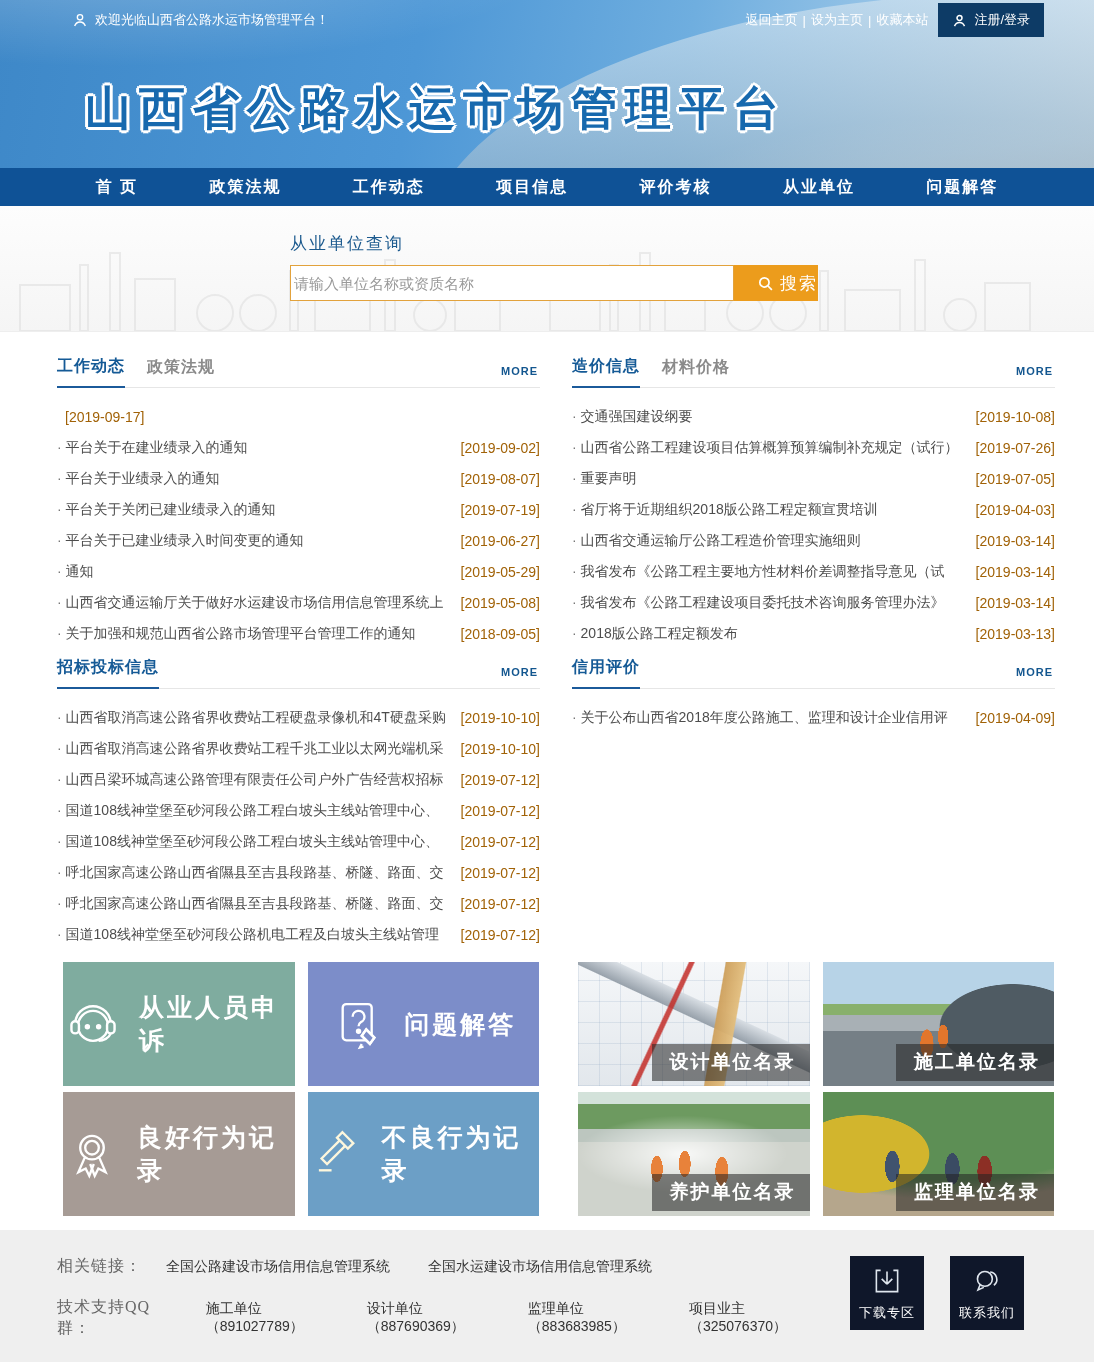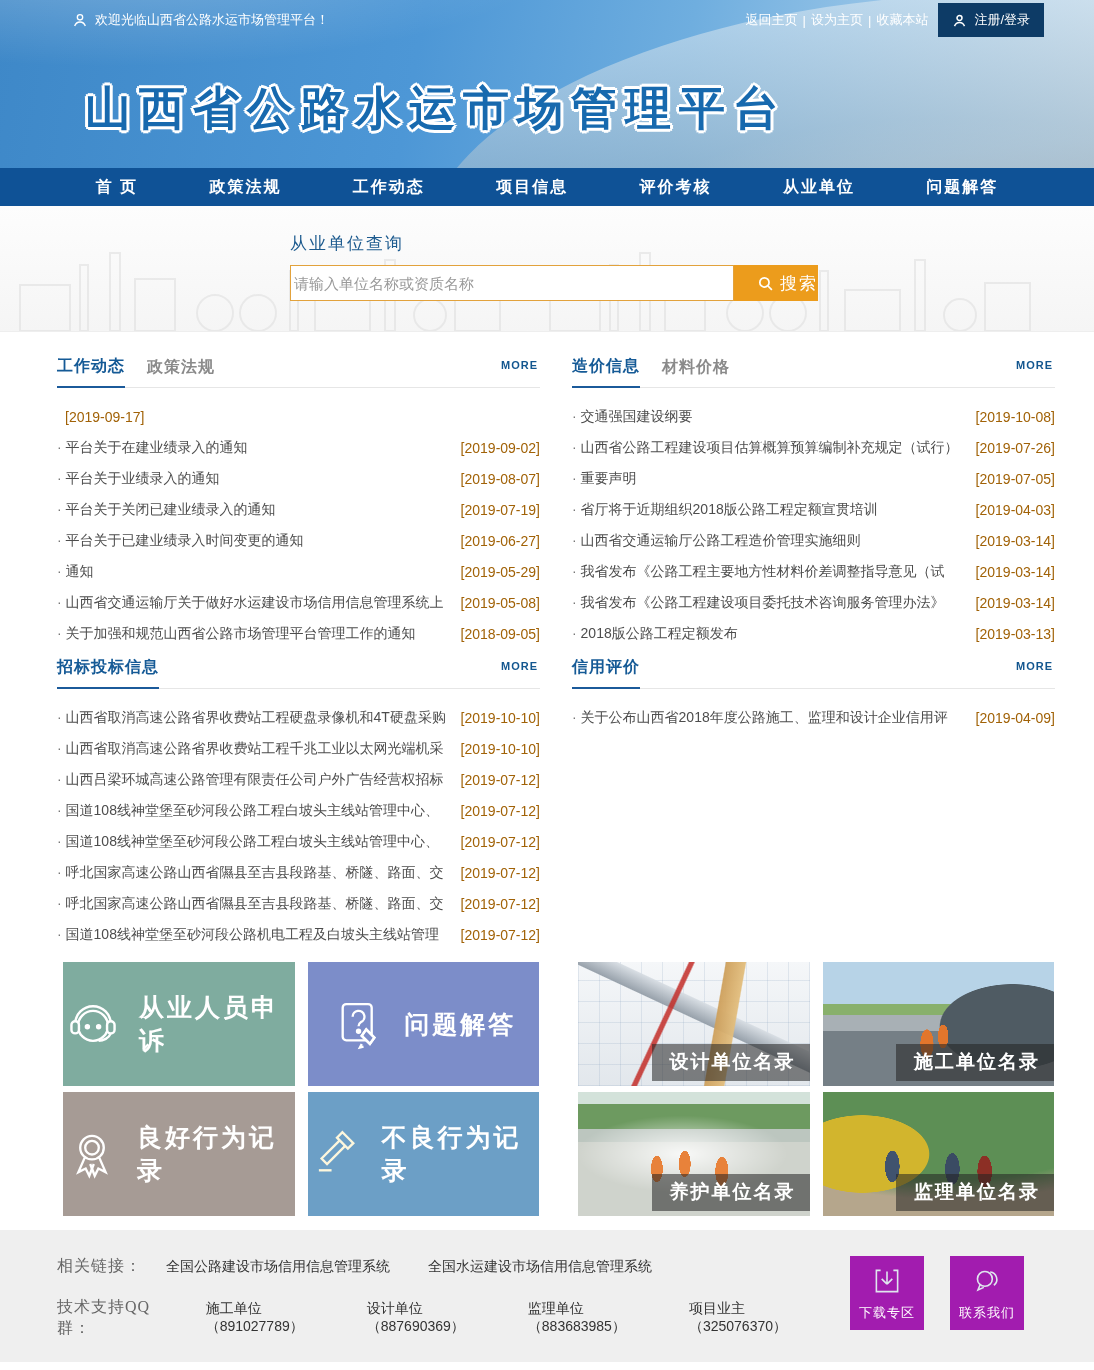--- a/index.html
+++ b/index.html
@@ -76,21 +76,21 @@
   .panel-head {
     display:flex; align-items:flex-end; border-bottom:1px solid #e6e6e6;
     padding-bottom:0; height:34px; position:relative;
   }
   .tab {
     font-size:16px; font-weight:bold; color:#8a8a8a; margin-right:22px; cursor:pointer;
     padding-bottom:9px; letter-spacing:1px;
   }
   .tab.active { color:#155a96; border-bottom:2px solid #1b5a9a; margin-bottom:-1px; }
   .more {
-    position:absolute; right:2px; bottom:16px; font-size:11px; font-weight:bold;
+    position:absolute; right:2px; bottom:10px; font-size:11px; font-weight:bold;
     color:#13568f; letter-spacing:1px; text-decoration:none; cursor:pointer;
   }
   .news-list { list-style:none; padding-top:13px; min-height:261px; }
   .news-row { display:flex; align-items:center; height:31px; font-size:14px; color:#4d4d4d; cursor:pointer; }
   .news-row .ttl { flex:1; white-space:nowrap; overflow:hidden; }
   .news-row .ttl::before { content:"· "; color:#777; }
   .news-row .dt { color:#a16207; margin-left:8px; white-space:nowrap; }
   .row2 { margin-top:6px; }
   
   .tiles { display:flex; justify-content:space-between; width:997px; margin-top:12px; }
@@ -135,21 +135,21 @@
     height:132px; background:#efefef; display:flex; justify-content:space-between;
     padding:26px 70px 0 57px;
   }
   .footer-lines { font-size:14px; color:#333; }
   .footer-line { display:flex; align-items:center; margin-bottom:20px; }
   .footer-cap { font-size:16px; color:#666; letter-spacing:1px; margin-right:24px; font-family:"Liberation Serif","DejaVu Serif",serif; }
   .footer-line a { color:#333; text-decoration:none; margin-right:38px; cursor:pointer; font-size:14px; }
   .footer-line.qq a { margin-right:10px; }
   .footer-btns { display:flex; gap:26px; }
   .fbtn {
-    width:74px; height:74px; background:#a21caf; color:#fff; display:flex; flex-direction:column;
+    width:74px; height:74px; background:#0f172a; color:#fff; display:flex; flex-direction:column;
     align-items:center; justify-content:center; gap:6px; font-size:13px; cursor:pointer; letter-spacing:1px;
   }
 </style>
 </head>
 <body>
 
 <div class="header">
   <div class="banner-road"></div>
   <div class="topbar">
     <div class="welcome">

